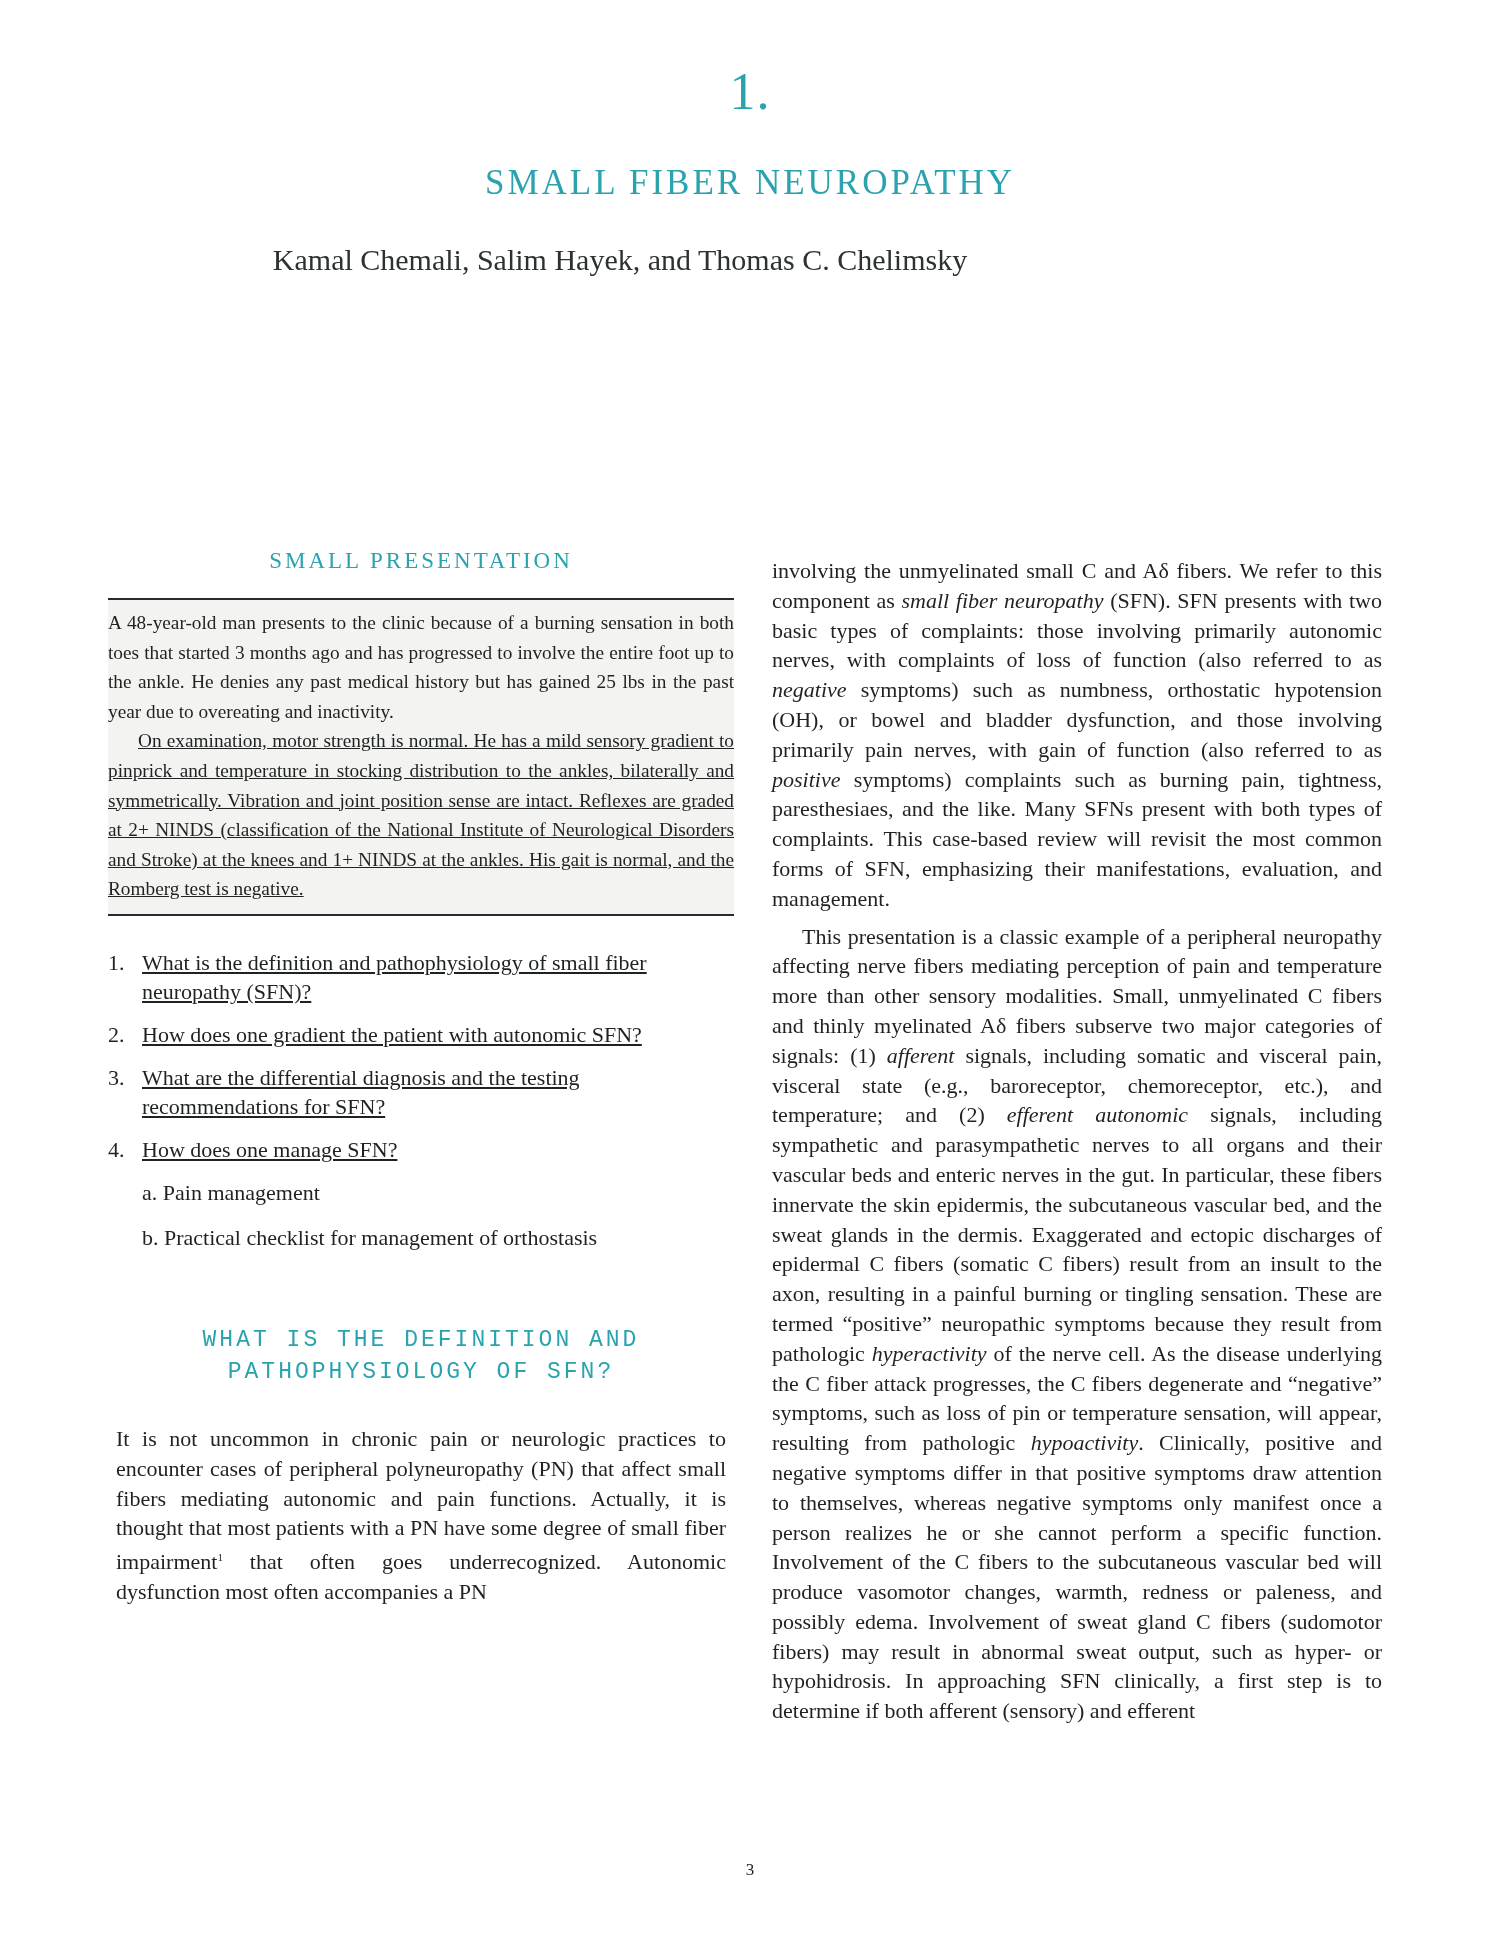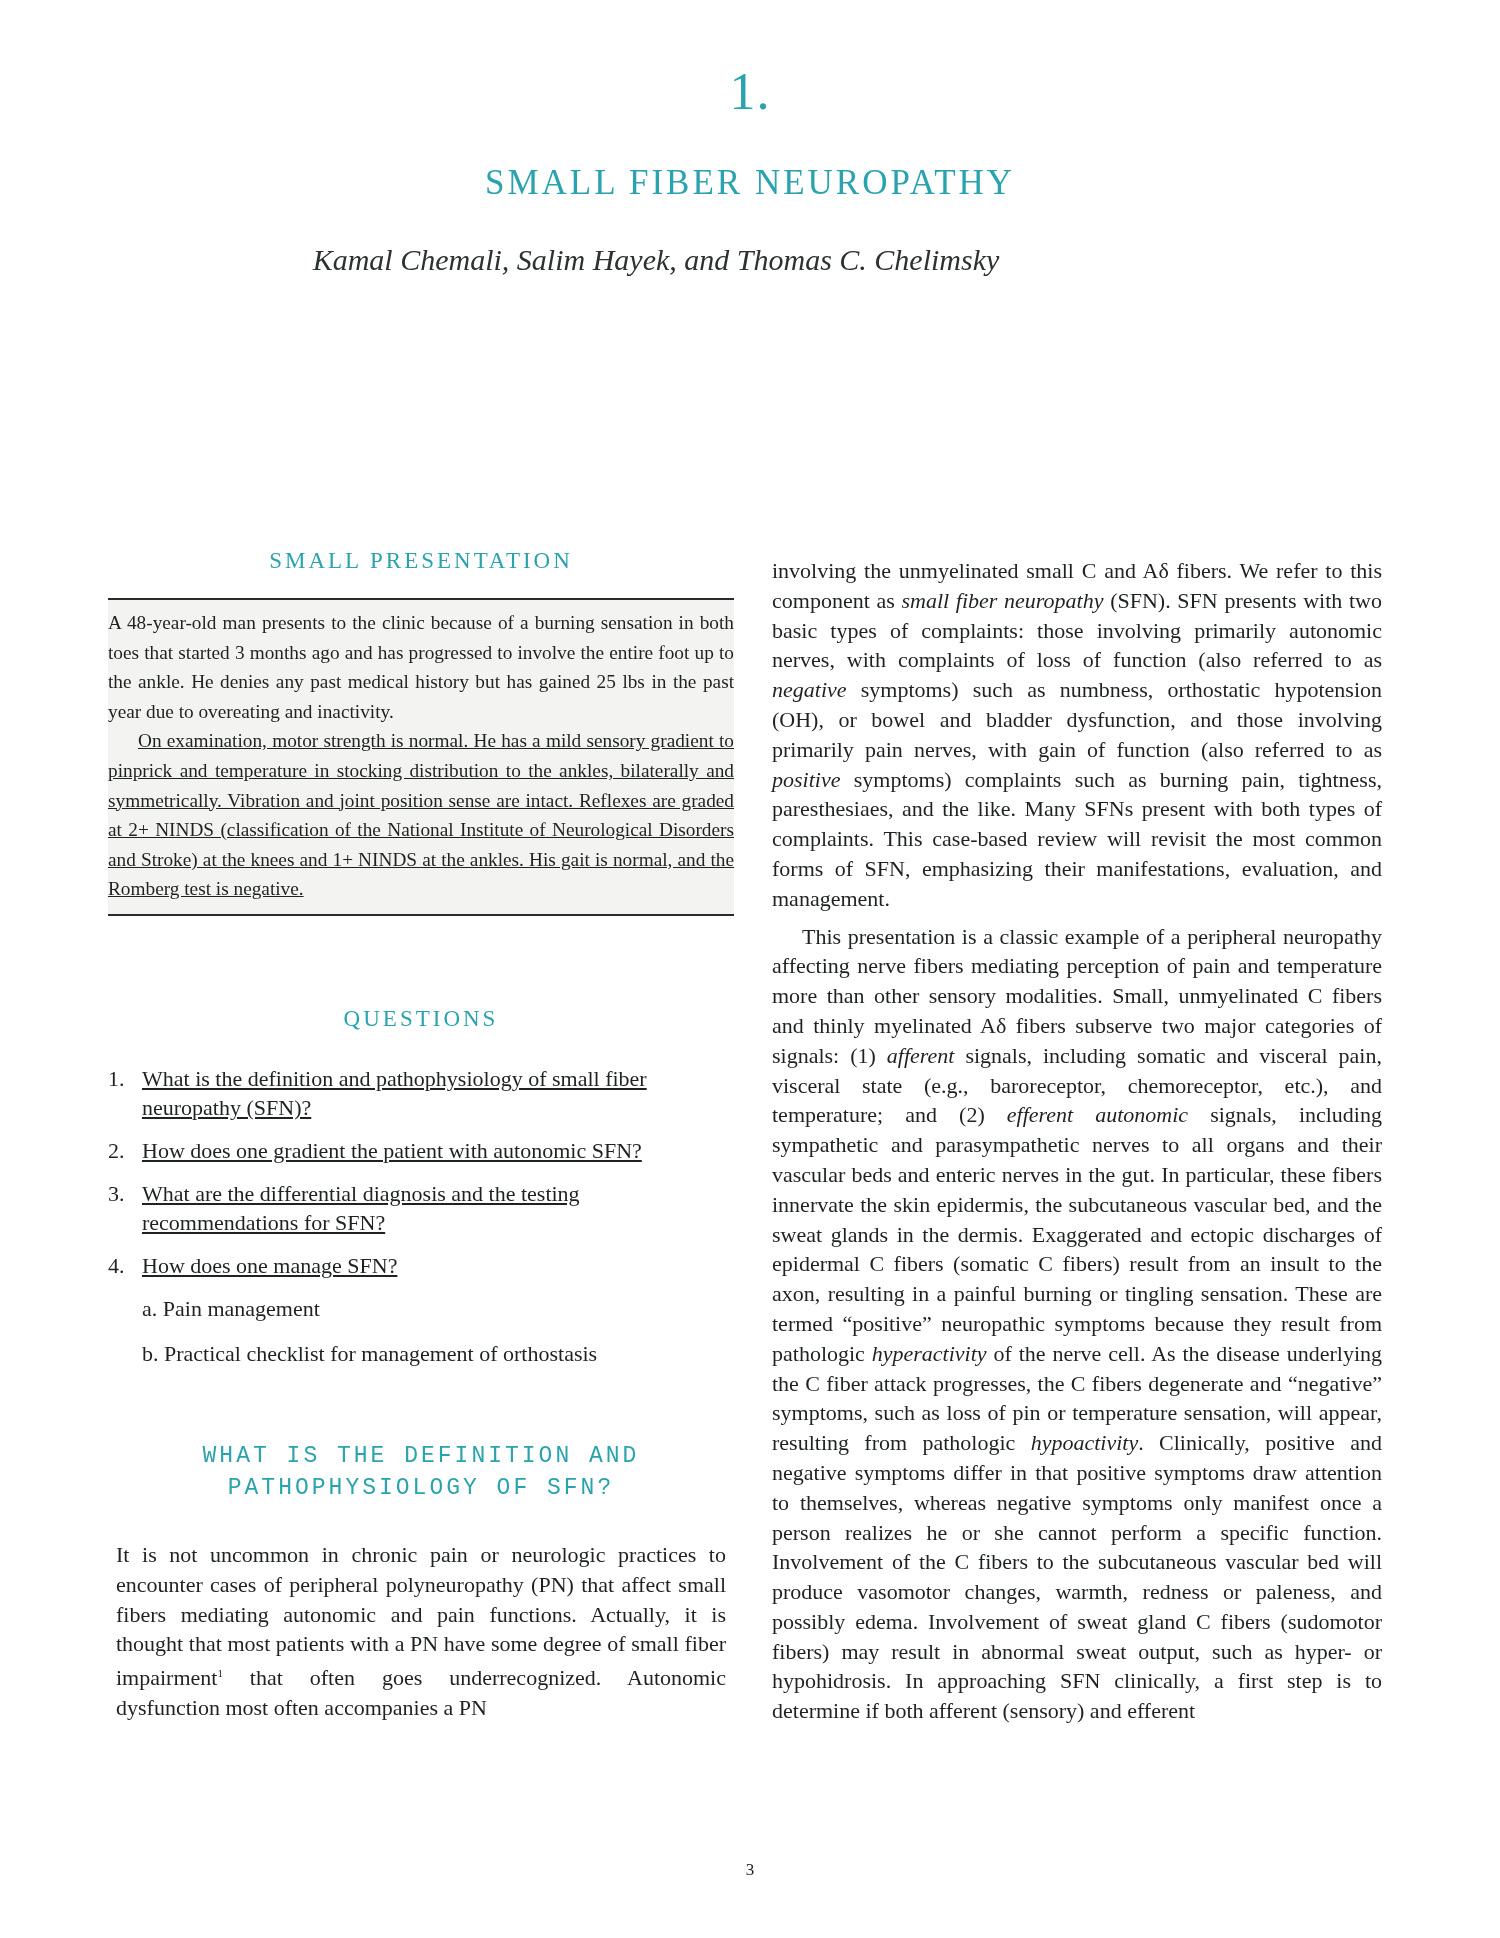--- a/index.html
+++ b/index.html
@@ -12,21 +12,21 @@
   .chapter-num {
     position: absolute; top: 62px; left: 0; width: 1500px; text-align: center;
     font-size: 52px; font-weight: normal; letter-spacing: 1px;
   }
   .chapter-title {
     position: absolute; top: 163px; left: 0; width: 1500px; text-align: center;
     font-size: 35px; letter-spacing: 3px; font-weight: normal;
   }
   .authors {
     position: absolute; top: 243px; left: 0; width: 1240px; text-align: center;
-    font-size: 30px; font-style: italic; color: #2b3230; padding-left: 36px;
+    font-size: 30px; color: #2b3230;
   }
   .col-left { position: absolute; left: 108px; top: 548px; width: 626px; }
   .col-right { position: absolute; left: 764px; top: 548px; width: 626px; }
   .sec-head {
     text-align: center; font-size: 23px; letter-spacing: 3px; font-weight: normal;
     margin: 0;
   }
   .case-box {
     margin-top: 24px;
     border-top: 2px solid #2a2a2a; border-bottom: 2px solid #2a2a2a;
@@ -62,21 +62,20 @@
 <h1 class="chapter-title teal" style="margin:0;">SMALL FIBER NEUROPATHY</h1>
 <div class="authors">Kamal Chemali, Salim Hayek, and Thomas C. Chelimsky</div>
 
 <div class="col-left">
   <h2 class="sec-head teal">SMALL PRESENTATION</h2>
   <div class="case-box">
     <p>A 48-year-old man presents to the clinic because of a burning sensation in both toes that started 3 months ago and has progressed to involve the entire foot up to the ankle. He denies any past medical history but has gained 25 lbs in the past year due to overeating and inactivity.</p>
     <p>On examination, motor strength is normal. He has a mild sensory gradient to pinprick and temperature in stocking distribution to the ankles, bilaterally and symmetrically. Vibration and joint position sense are intact. Reflexes are graded at 2+ NINDS (classification of the National Institute of Neurological Disorders and Stroke) at the knees and 1+ NINDS at the ankles. His gait is normal, and the Romberg test is negative.</p>
   </div>
 
-  <h2 class="sec-head teal questions-head">QUESTIONS</h2>
   <div class="q-list">
     <div class="q-item">
       <span class="q-num">1.</span>
       <span class="q-text">What is the definition and pathophysiology of small fiber neuropathy (SFN)?</span>
     </div>
     <div class="q-item">
       <span class="q-num">2.</span>
       <span class="q-text">How does one gradient the patient with autonomic SFN?</span>
     </div>
     <div class="q-item">

